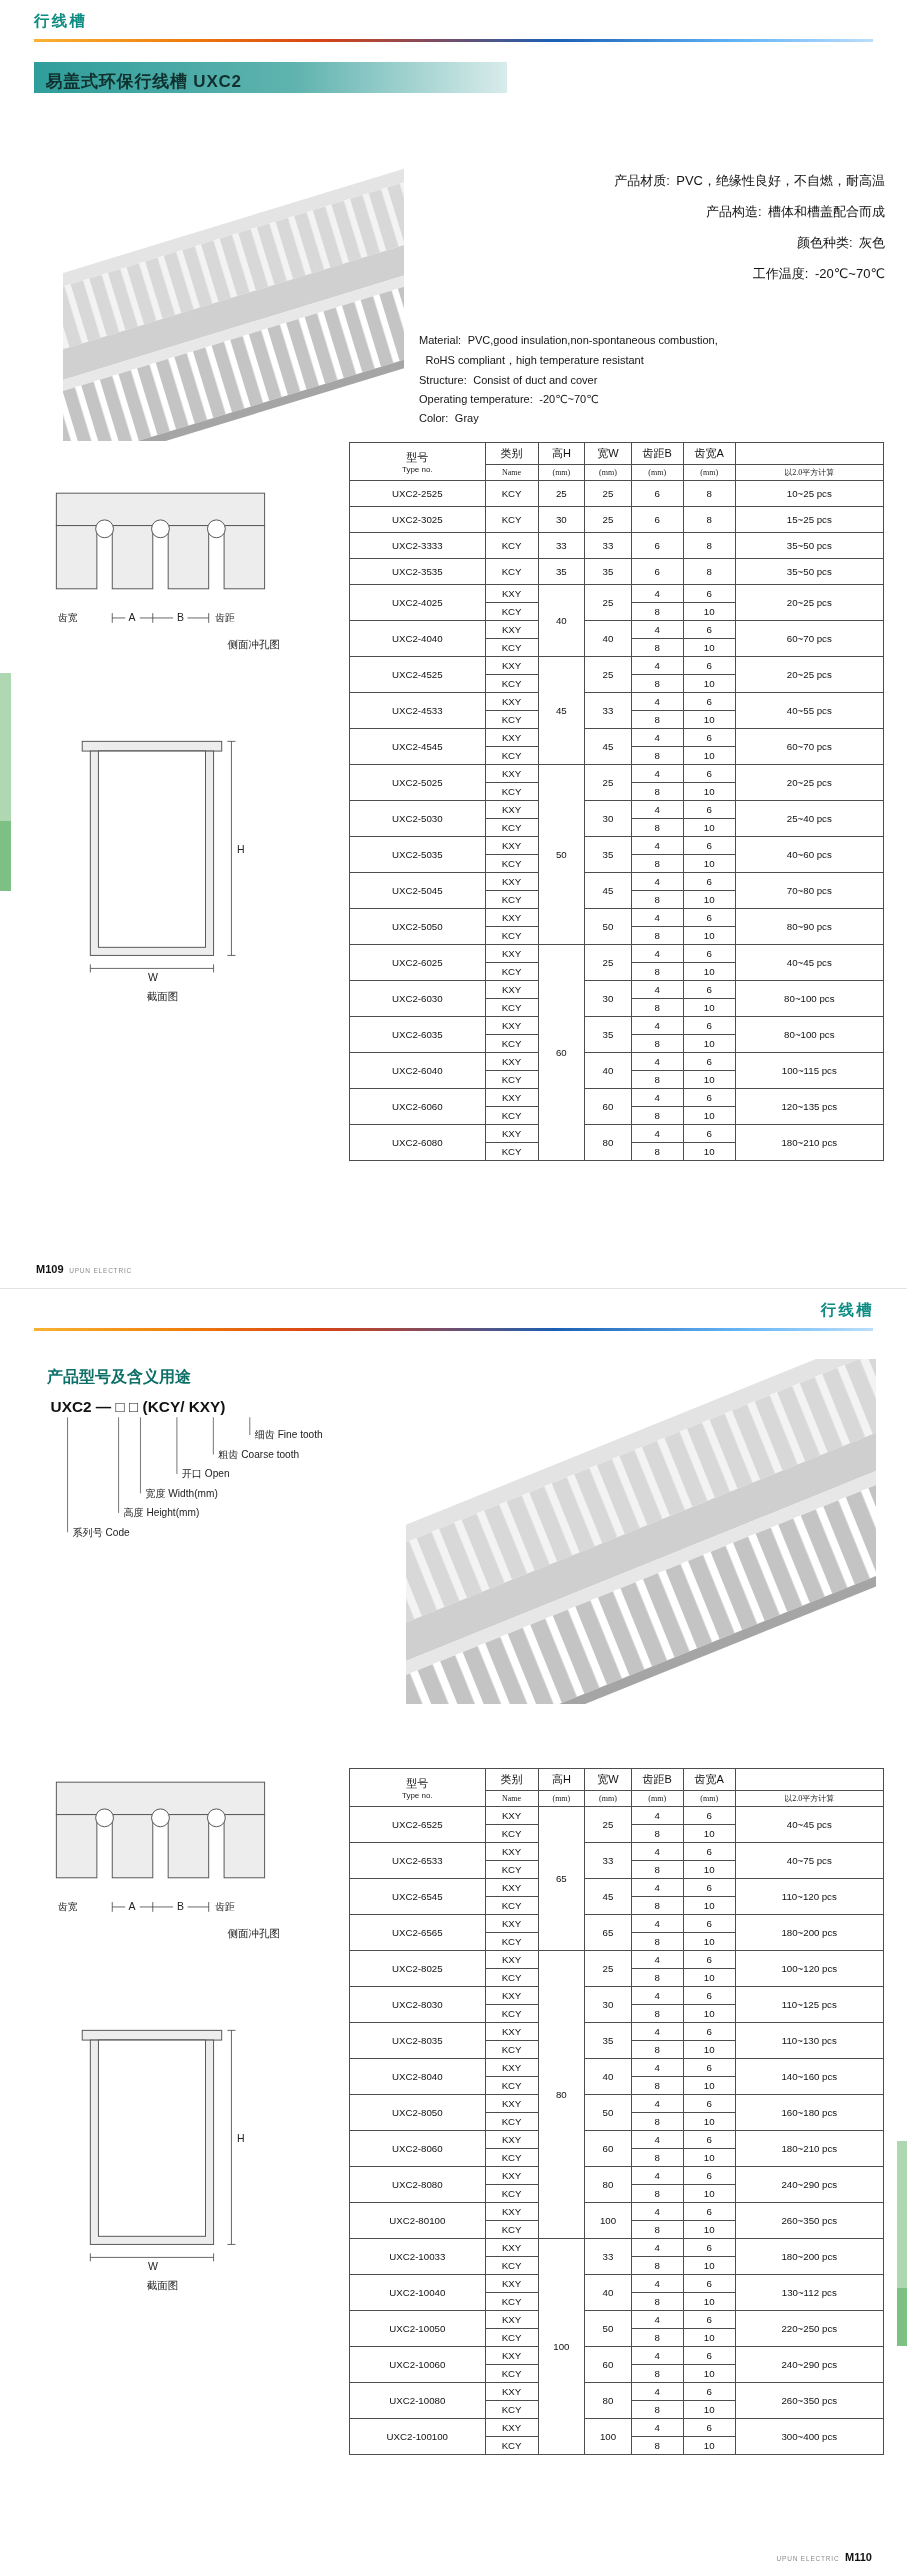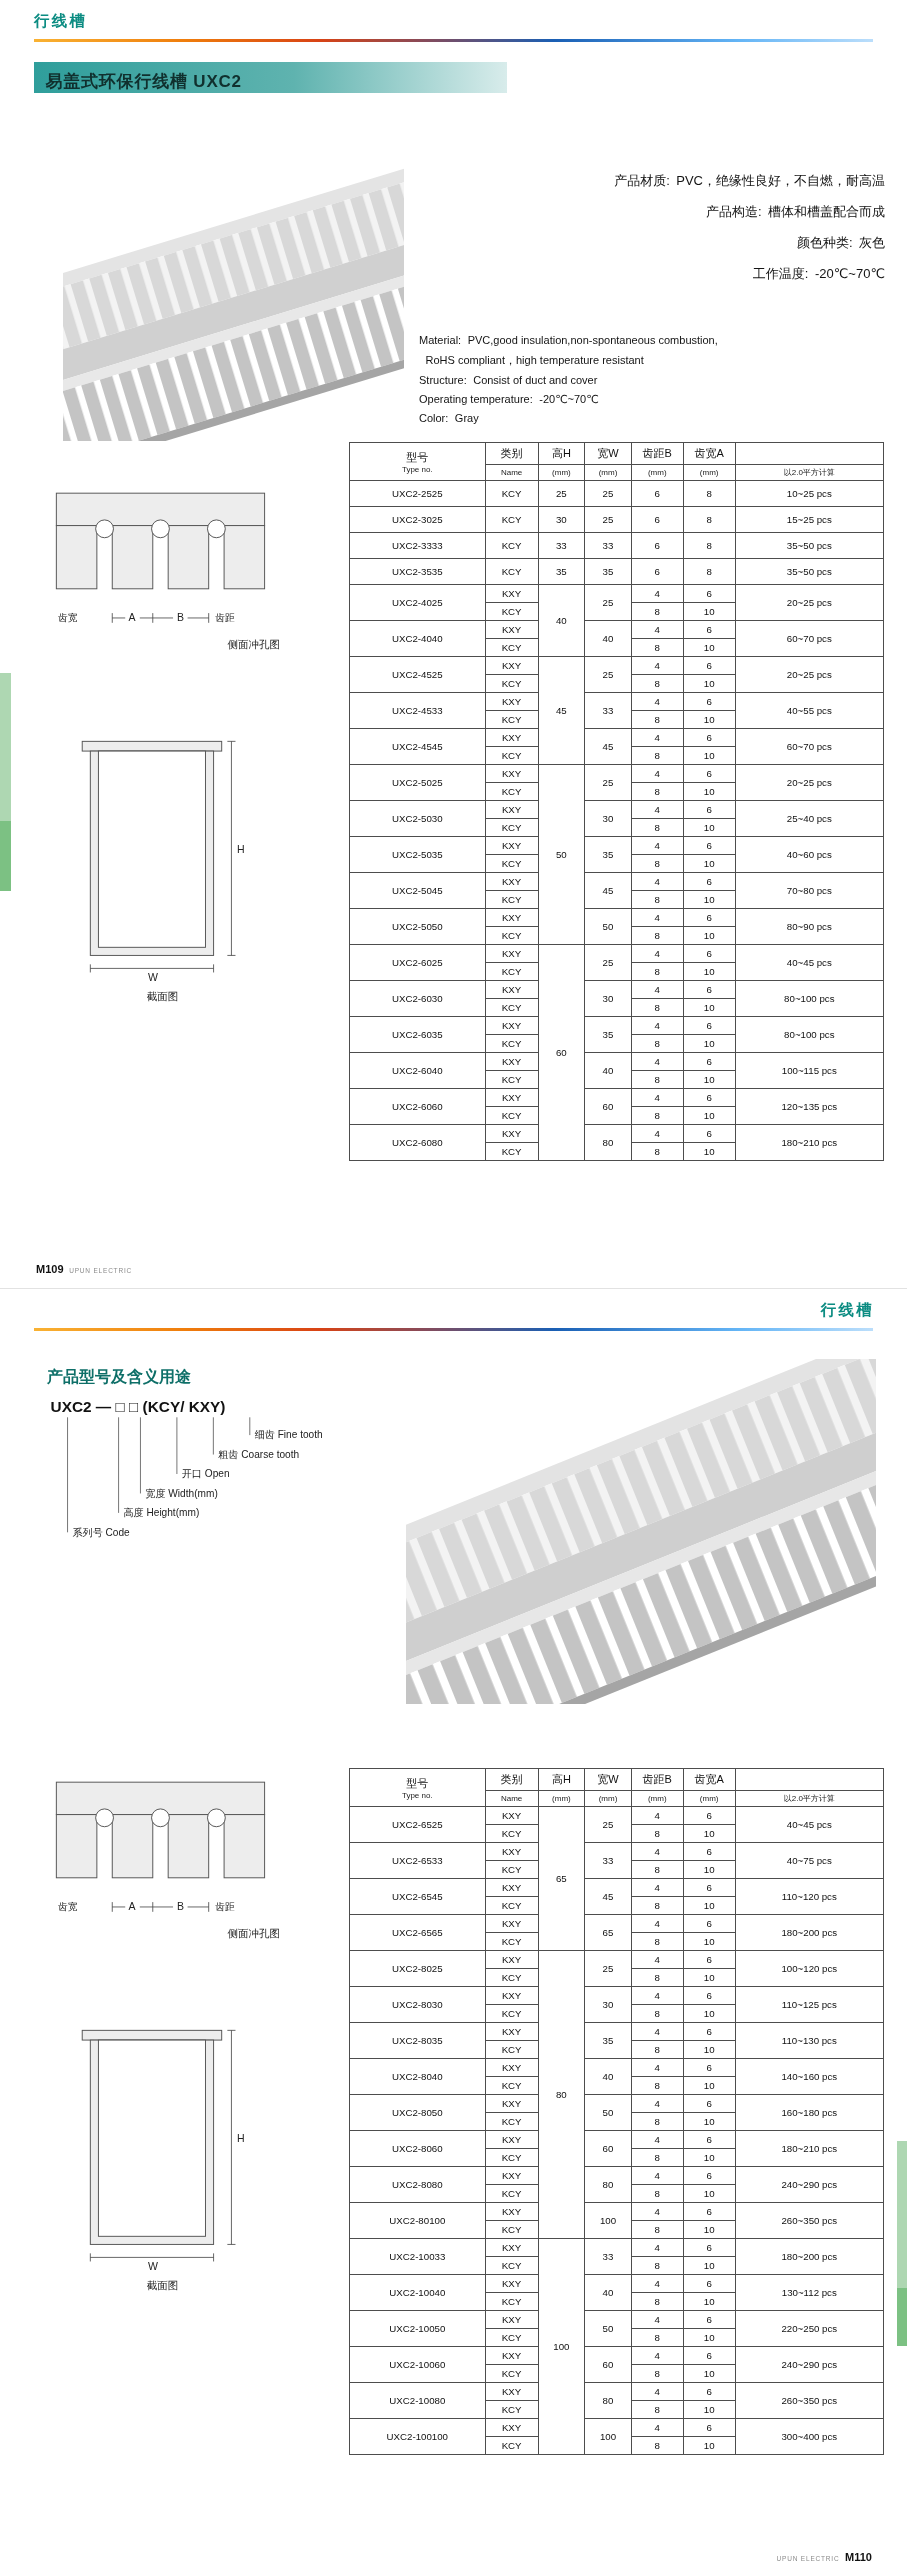--- a/index.html
+++ b/index.html
@@ -27,21 +27,21 @@
   .spec-line{font-size:13px;margin-bottom:13px;color:#141414;}
   .specs-en{position:absolute;left:419px;top:334px;width:474px;}
   .spec-line-en{font-size:11px;margin-bottom:6.5px;color:#141414;}
   .spec-label{margin-right:6.5px;}
 
   .spec-table{position:absolute;border-collapse:collapse;table-layout:fixed;width:535px;font-size:9.7px;background:#fff;}
   .t1{left:349px;top:442px;}
   .t2{left:349px;top:479px;}
   .spec-table th,.spec-table td{border:0.8px solid #4d4d4d;text-align:center;vertical-align:middle;padding:0 1.6px;}
   .spec-table thead tr:first-child th{height:22px;}
-  .spec-table thead tr:last-child th{height:16px;}
+  .spec-table thead tr:last-child th{height:16px;font-family:Liberation Serif, serif;}
   .spec-table th{background:#fff;font-weight:normal;}
   .spec-table td{height:18px;color:#111;}
   tr.single td{height:26px;}
   .th-type{text-align:left;padding-left:5.7px;}
   .th-cn{font-size:11px;color:#111;}
   .th-en{font-size:8px;color:#222;}
   .th-cap{background:#3fa7a4;color:#fff;}
   .th-cap .cap-cn{font-size:10px;font-weight:bold;letter-spacing:1.6px;}
   .th-cap .cap-en{font-size:5.7px;line-height:1.15;}
   .th-note-t{font-size:8px;}

